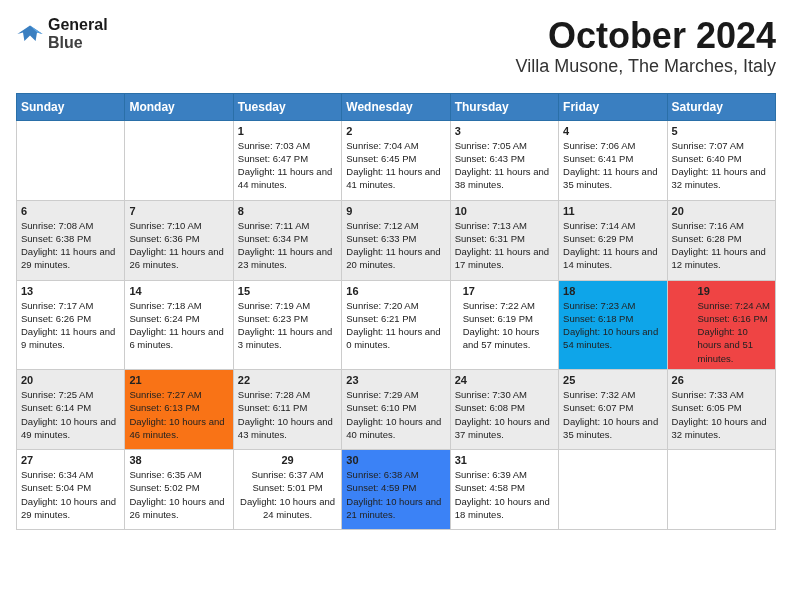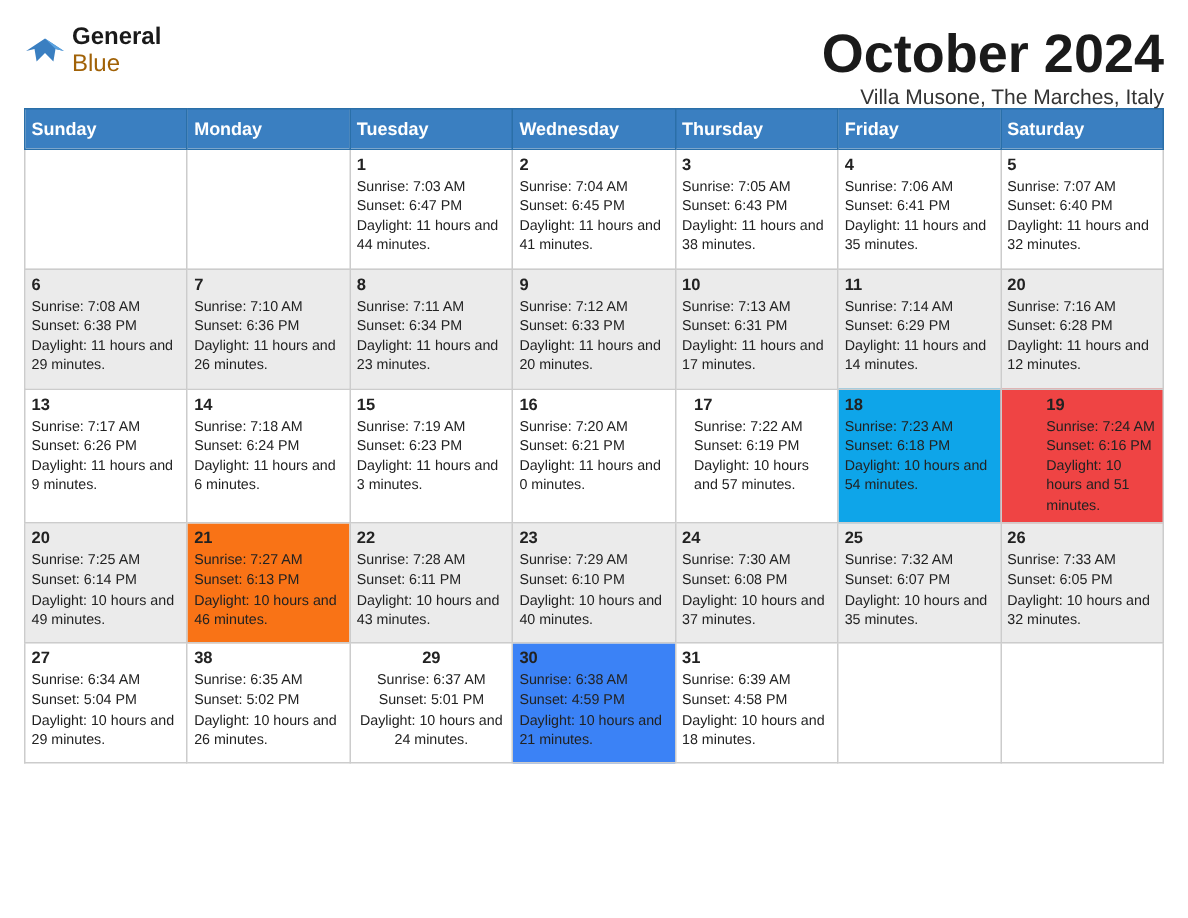--- a/index.html
+++ b/index.html
@@ -7,33 +7,33 @@
       font-family: Arial, sans-serif;
       background: #fff;
       width: 792px;
       min-height: 612px;
       padding: 16px;
     }
     .header {
       display: flex;
       justify-content: space-between;
       align-items: flex-start;
-      margin-bottom: 0;
+      margin-bottom: 16px;
     }
     .title-block {
       text-align: right;
     }
     .month-title {
       font-size: 36px;
       font-weight: bold;
       color: #1a1a1a;
       line-height: 1.1;
     }
     .location {
-      font-size: 14px;
+      font-size: 18px;
       color: #333;
     }
     table {
       width: 100%;
       border-collapse: collapse;
       table-layout: fixed;
     }
     thead tr th {
       background-color: #3a7fc1;
       color: #fff;
@@ -89,21 +89,21 @@
 <body>
 
 <div class="header">
   <div class="logo-wrapper">
     <svg class="bird-svg" viewBox="0 0 40 40" xmlns="http://www.w3.org/2000/svg">
       <polygon points="20,8 38,20 30,18 28,30 20,22 12,30 10,18 2,20" fill="#3a7fc1"></polygon>
       <polygon points="20,8 38,20 30,18" fill="#5ba3e0"></polygon>
     </svg>
     <div class="logo-name">
       <span style="font-size:16px;font-weight:bold;color:#1a1a1a;">General</span>
-      <span style="font-size:16px;font-weight:normal;color:#a16207;">Blue</span>
+      <span style="font-size:16px;font-weight:bold;color:#404040;">Blue</span>
     </div>
   </div>
   <div class="title-block">
     <div class="month-title">October 2024</div>
     <div class="location">Villa Musone, The Marches, Italy</div>
   </div>
 </div>
 
 <table>
   <thead>

